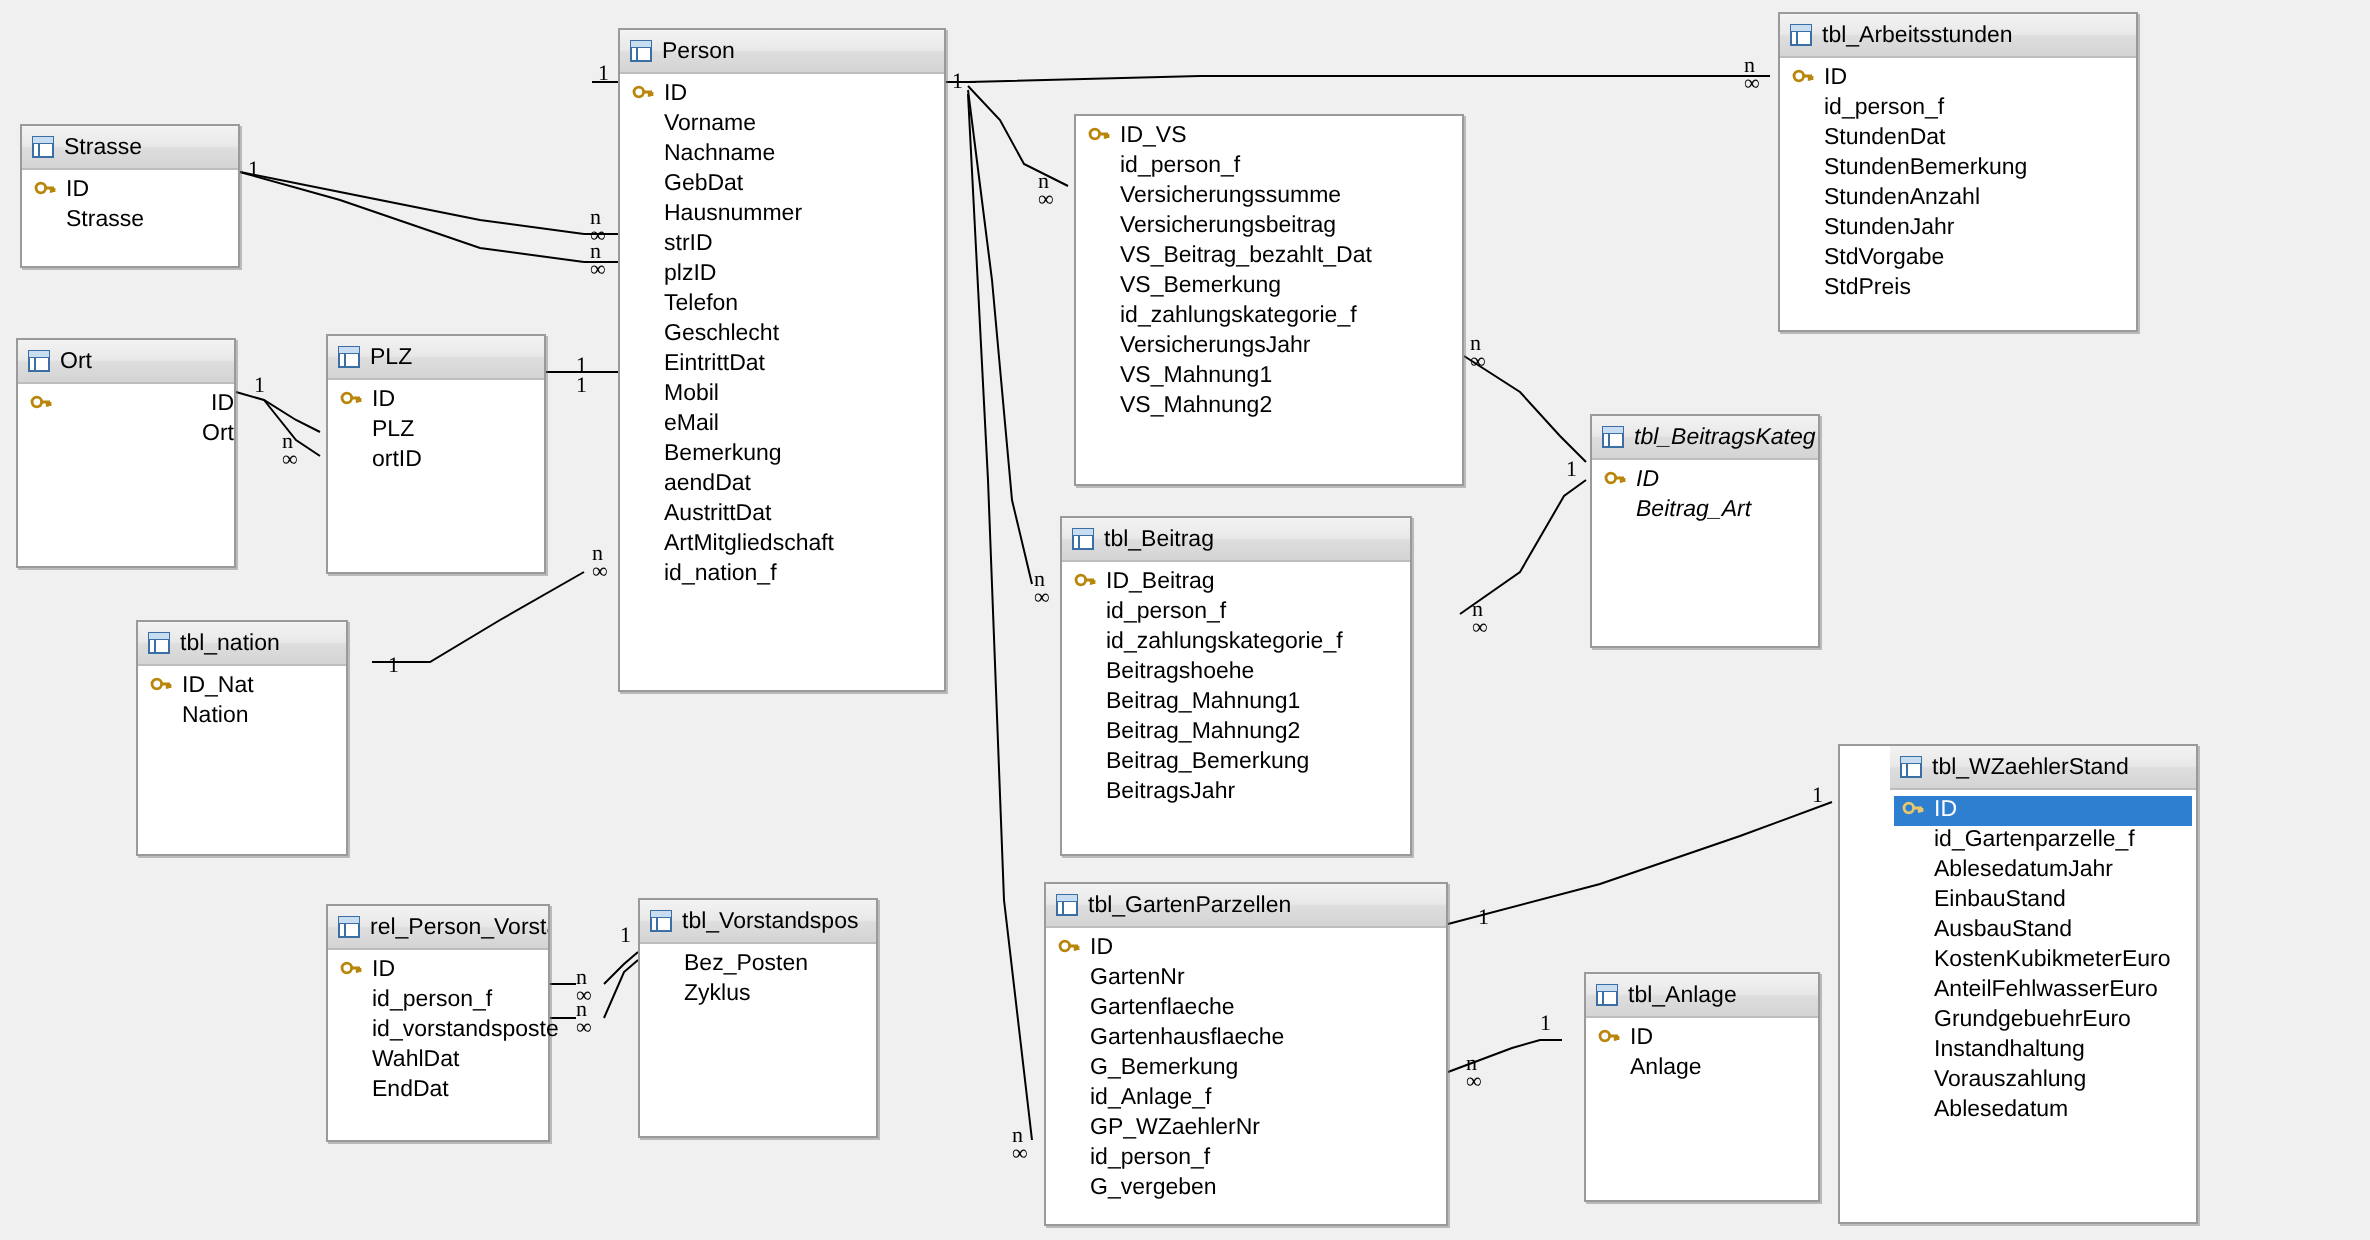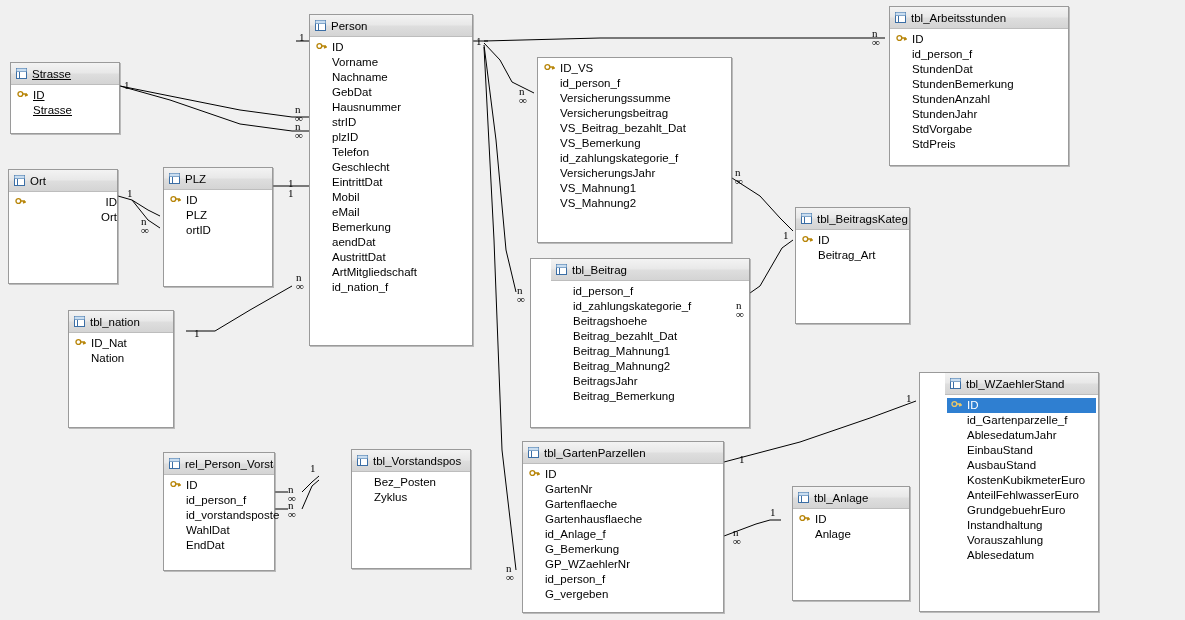--- a/index.html
+++ b/index.html
@@ -176,21 +176,21 @@
       <li class="field"><span>Mobil</span></li>
       <li class="field"><span>eMail</span></li>
       <li class="field"><span>Bemerkung</span></li>
       <li class="field"><span>aendDat</span></li>
       <li class="field"><span>AustrittDat</span></li>
       <li class="field"><span>ArtMitgliedschaft</span></li>
       <li class="field"><span>id_nation_f</span></li>
     </ul>
   </div>
 
-  <div class="table-box" style="left:10px;top:62px;width:110px;height:72px;text-decoration:underline;">
+  <div class="table-box" style="left:10px;top:62px;width:110px;height:72px;">
     <div class="table-header">
       <span class="grid-icon">
         <svg width="11" height="11" viewBox="0 0 11 11">
             <rect x="0.5" y="0.5" width="10" height="10" fill="#fff" stroke="#3b6ea5"></rect>
             <line x1="0.5" y1="3.5" x2="10.5" y2="3.5" stroke="#3b6ea5"></line>
             <line x1="3.5" y1="0.5" x2="3.5" y2="10.5" stroke="#3b6ea5"></line>
             <rect x="0.5" y="0.5" width="10" height="3" fill="#c9ddf0"></rect>
           </svg>
       </span>
       <span>Strasse</span>
@@ -285,21 +285,21 @@
               <circle cx="3.4" cy="4" r="2.4" fill="none" stroke="#b8860b" stroke-width="1.4"></circle>
               <path d="M5.6 4 H10 M8.6 4 V6.4 M10 4 V6" stroke="#b8860b" stroke-width="1.4" fill="none"></path>
             </svg></span><span>ID</span></li>
       <li class="field"><span>id_person_f</span></li>
       <li class="field"><span>id_vorstandsposte</span></li>
       <li class="field"><span>WahlDat</span></li>
       <li class="field"><span>EndDat</span></li>
     </ul>
   </div>
 
-  <div class="table-box" style="left:319px;top:449px;width:120px;height:120px;margin-left:32px;">
+  <div class="table-box" style="left:319px;top:449px;width:120px;height:120px;">
     <div class="table-header">
       <span class="grid-icon">
         <svg width="11" height="11" viewBox="0 0 11 11">
             <rect x="0.5" y="0.5" width="10" height="10" fill="#fff" stroke="#3b6ea5"></rect>
             <line x1="0.5" y1="3.5" x2="10.5" y2="3.5" stroke="#3b6ea5"></line>
             <line x1="3.5" y1="0.5" x2="3.5" y2="10.5" stroke="#3b6ea5"></line>
             <rect x="0.5" y="0.5" width="10" height="3" fill="#c9ddf0"></rect>
           </svg>
       </span>
       <span>tbl_Vorstandspos</span>
@@ -321,41 +321,44 @@
       <li class="field"><span>Versicherungsbeitrag</span></li>
       <li class="field"><span>VS_Beitrag_bezahlt_Dat</span></li>
       <li class="field"><span>VS_Bemerkung</span></li>
       <li class="field"><span>id_zahlungskategorie_f</span></li>
       <li class="field"><span>VersicherungsJahr</span></li>
       <li class="field"><span>VS_Mahnung1</span></li>
       <li class="field"><span>VS_Mahnung2</span></li>
     </ul>
   </div>
 
-  <div class="table-box" style="left:530px;top:258px;width:220px;height:170px;padding-left:20px;">
+  <div class="table-box" style="left:530px;top:258px;width:176px;height:170px;">
     <div class="table-header">
       <span class="grid-icon">
         <svg width="11" height="11" viewBox="0 0 11 11">
             <rect x="0.5" y="0.5" width="10" height="10" fill="#fff" stroke="#3b6ea5"></rect>
             <line x1="0.5" y1="3.5" x2="10.5" y2="3.5" stroke="#3b6ea5"></line>
             <line x1="3.5" y1="0.5" x2="3.5" y2="10.5" stroke="#3b6ea5"></line>
             <rect x="0.5" y="0.5" width="10" height="3" fill="#c9ddf0"></rect>
           </svg>
       </span>
       <span>tbl_Beitrag</span>
     </div>
     <ul class="field-list">
+      <li class="field pk"><span class="key-icon"><svg width="11" height="11" viewBox="0 0 11 11">
+              <circle cx="3.4" cy="4" r="2.4" fill="none" stroke="#b8860b" stroke-width="1.4"></circle>
+              <path d="M5.6 4 H10 M8.6 4 V6.4 M10 4 V6" stroke="#b8860b" stroke-width="1.4" fill="none"></path>
+            </svg></span><span>ID_Beitrag</span></li>
       <li class="field"><span>id_person_f</span></li>
       <li class="field"><span>id_zahlungskategorie_f</span></li>
       <li class="field"><span>Beitragshoehe</span></li>
-      <li class="field"><span>Beitrag_bezahlt_Dat</span></li>
       <li class="field"><span>Beitrag_Mahnung1</span></li>
       <li class="field"><span>Beitrag_Mahnung2</span></li>
+      <li class="field"><span>Beitrag_Bemerkung</span></li>
       <li class="field"><span>BeitragsJahr</span></li>
-      <li class="field"><span>Beitrag_Bemerkung</span></li>
     </ul>
   </div>
 
   <div class="table-box" style="left:522px;top:441px;width:202px;height:172px;">
     <div class="table-header">
       <span class="grid-icon">
         <svg width="11" height="11" viewBox="0 0 11 11">
             <rect x="0.5" y="0.5" width="10" height="10" fill="#fff" stroke="#3b6ea5"></rect>
             <line x1="0.5" y1="3.5" x2="10.5" y2="3.5" stroke="#3b6ea5"></line>
             <line x1="3.5" y1="0.5" x2="3.5" y2="10.5" stroke="#3b6ea5"></line>
@@ -365,22 +368,22 @@
       <span>tbl_GartenParzellen</span>
     </div>
     <ul class="field-list">
       <li class="field pk"><span class="key-icon"><svg width="11" height="11" viewBox="0 0 11 11">
               <circle cx="3.4" cy="4" r="2.4" fill="none" stroke="#b8860b" stroke-width="1.4"></circle>
               <path d="M5.6 4 H10 M8.6 4 V6.4 M10 4 V6" stroke="#b8860b" stroke-width="1.4" fill="none"></path>
             </svg></span><span>ID</span></li>
       <li class="field"><span>GartenNr</span></li>
       <li class="field"><span>Gartenflaeche</span></li>
       <li class="field"><span>Gartenhausflaeche</span></li>
+      <li class="field"><span>G_Bemerkung</span></li>
       <li class="field"><span>id_Anlage_f</span></li>
-      <li class="field"><span>G_Bemerkung</span></li>
       <li class="field"><span>GP_WZaehlerNr</span></li>
       <li class="field"><span>id_person_f</span></li>
       <li class="field"><span>G_vergeben</span></li>
     </ul>
   </div>
 
   <div class="table-box" style="left:889px;top:6px;width:180px;height:160px;">
     <div class="table-header">
       <span class="grid-icon">
         <svg width="11" height="11" viewBox="0 0 11 11">
@@ -400,21 +403,21 @@
       <li class="field"><span>id_person_f</span></li>
       <li class="field"><span>StundenDat</span></li>
       <li class="field"><span>StundenBemerkung</span></li>
       <li class="field"><span>StundenAnzahl</span></li>
       <li class="field"><span>StundenJahr</span></li>
       <li class="field"><span>StdVorgabe</span></li>
       <li class="field"><span>StdPreis</span></li>
     </ul>
   </div>
 
-  <div class="table-box" style="left:795px;top:207px;width:115px;height:117px;">
+  <div class="table-box" style="left:795px;top:207px;width:115px;height:117px;font-style:italic;">
     <div class="table-header">
       <span class="grid-icon">
         <svg width="11" height="11" viewBox="0 0 11 11">
             <rect x="0.5" y="0.5" width="10" height="10" fill="#fff" stroke="#3b6ea5"></rect>
             <line x1="0.5" y1="3.5" x2="10.5" y2="3.5" stroke="#3b6ea5"></line>
             <line x1="3.5" y1="0.5" x2="3.5" y2="10.5" stroke="#3b6ea5"></line>
             <rect x="0.5" y="0.5" width="10" height="3" fill="#c9ddf0"></rect>
           </svg>
       </span>
       <span>tbl_BeitragsKateg</span>

